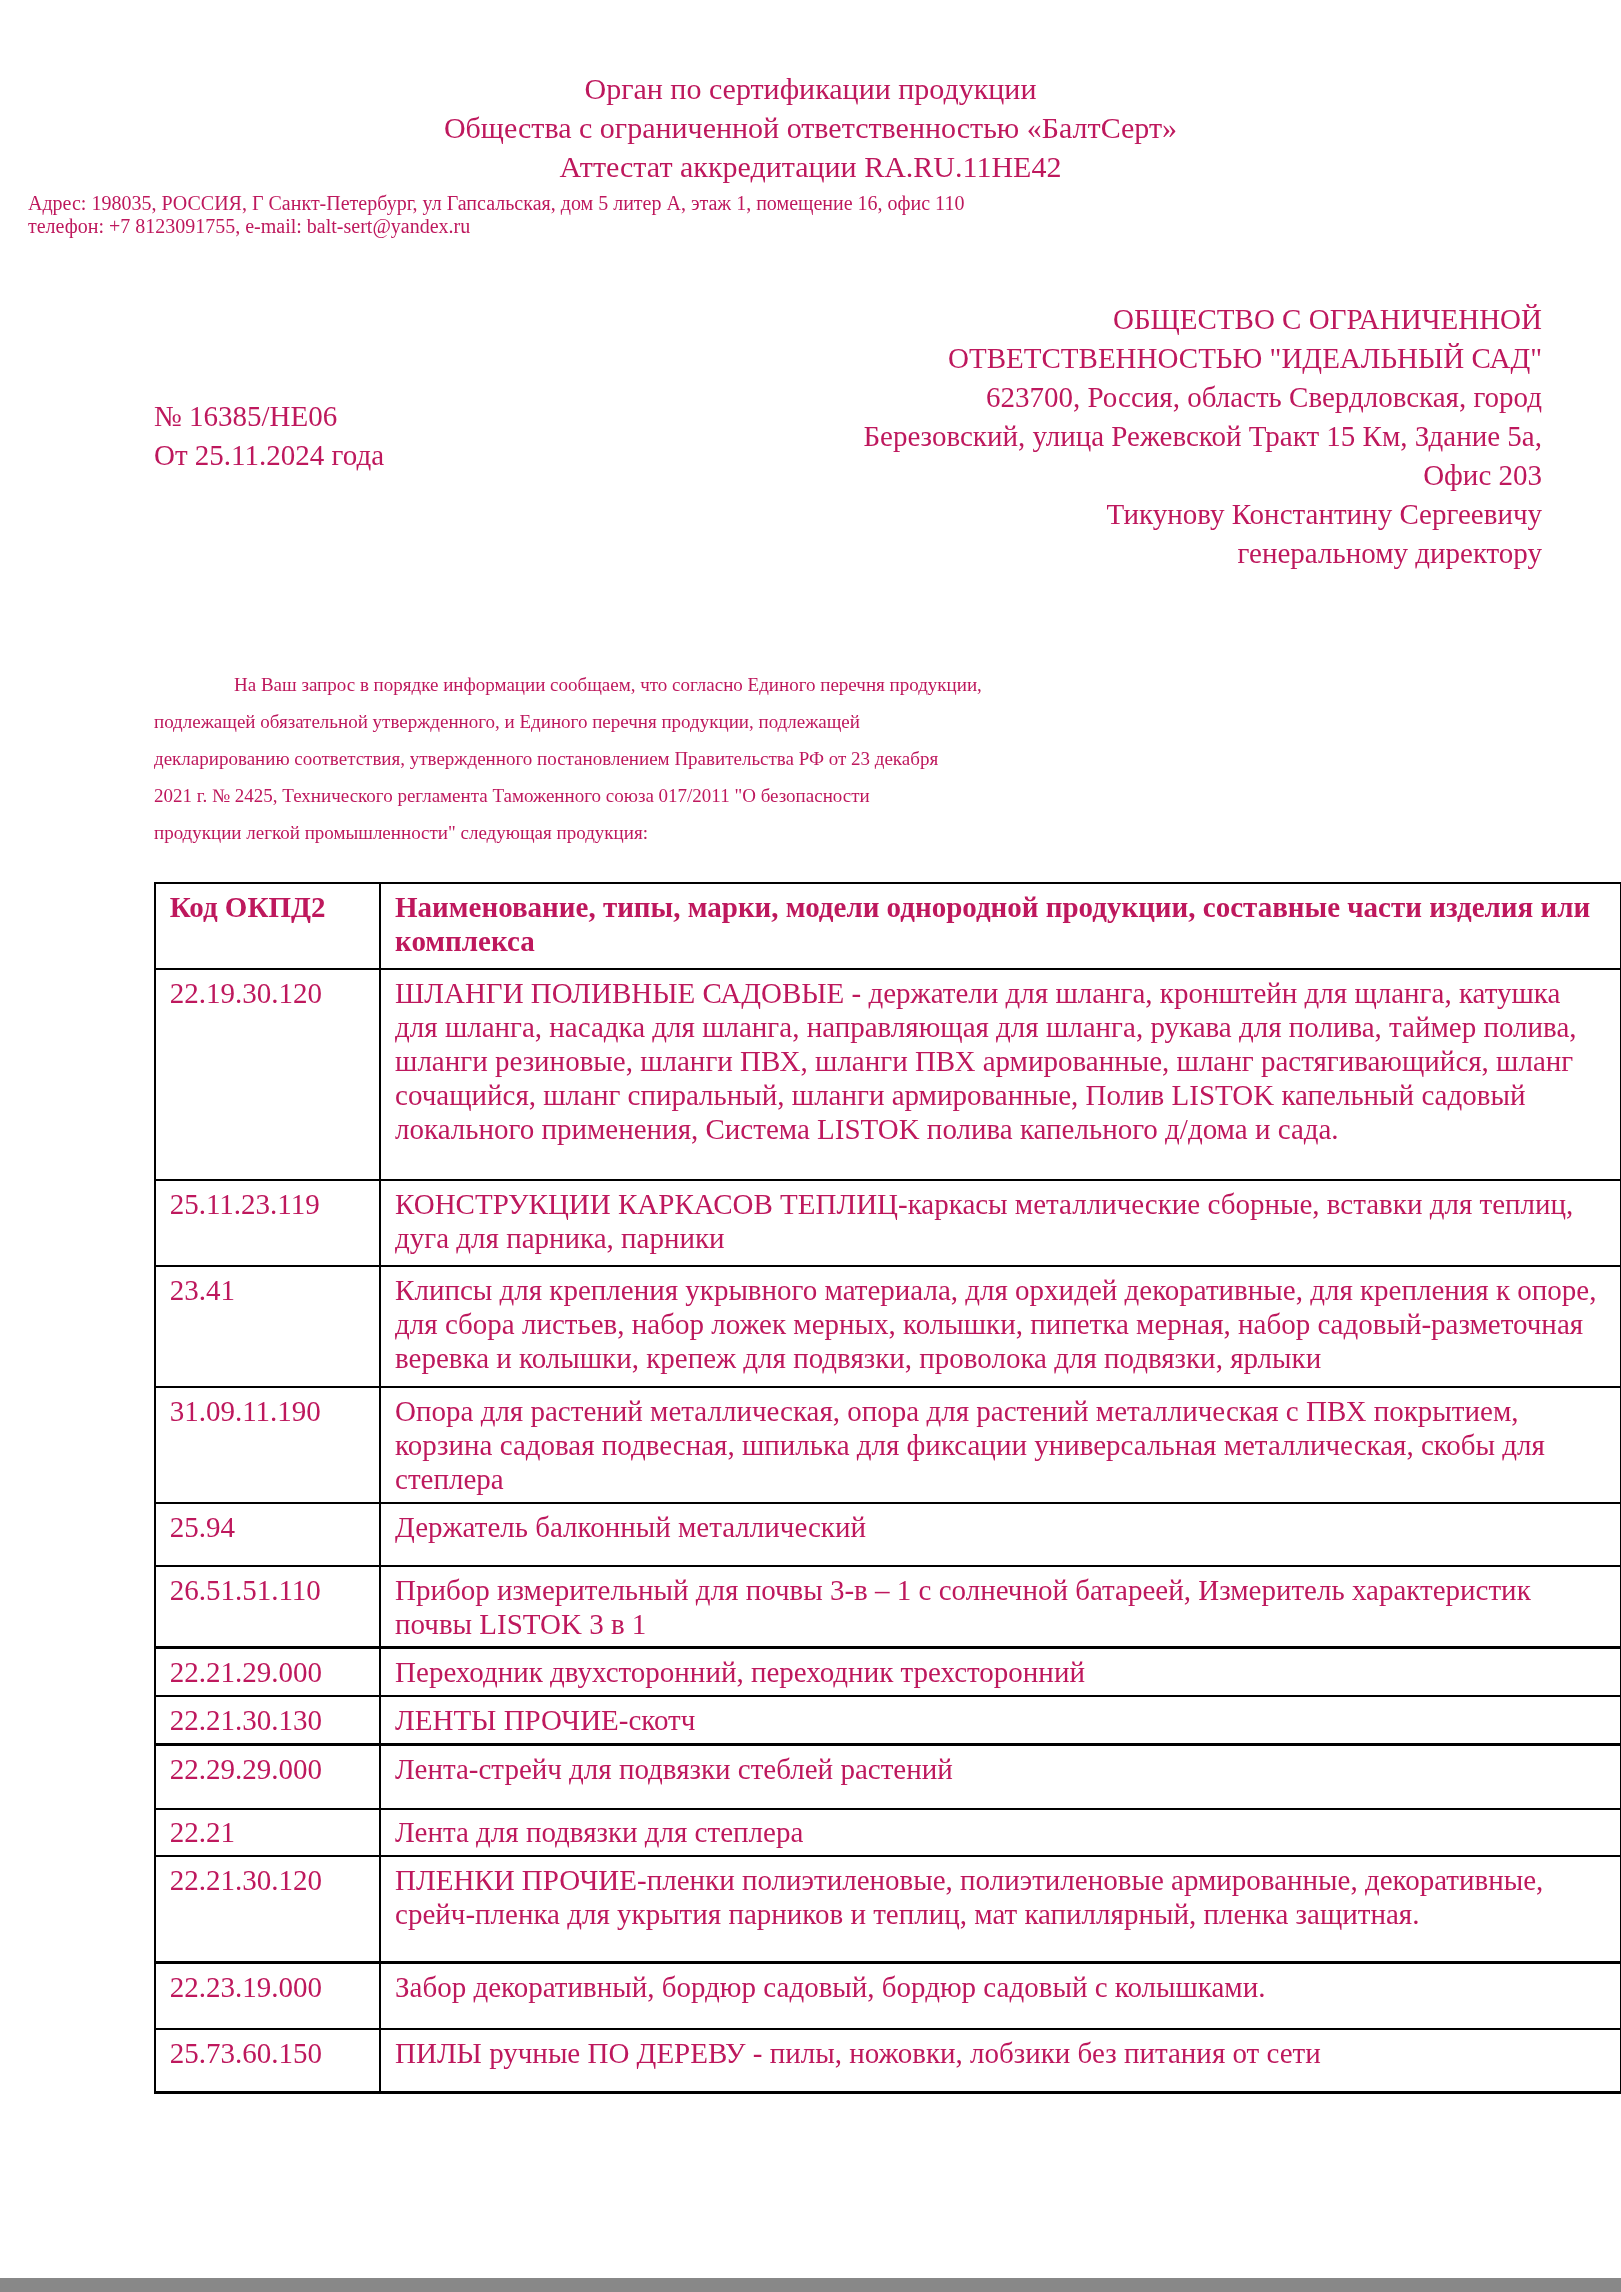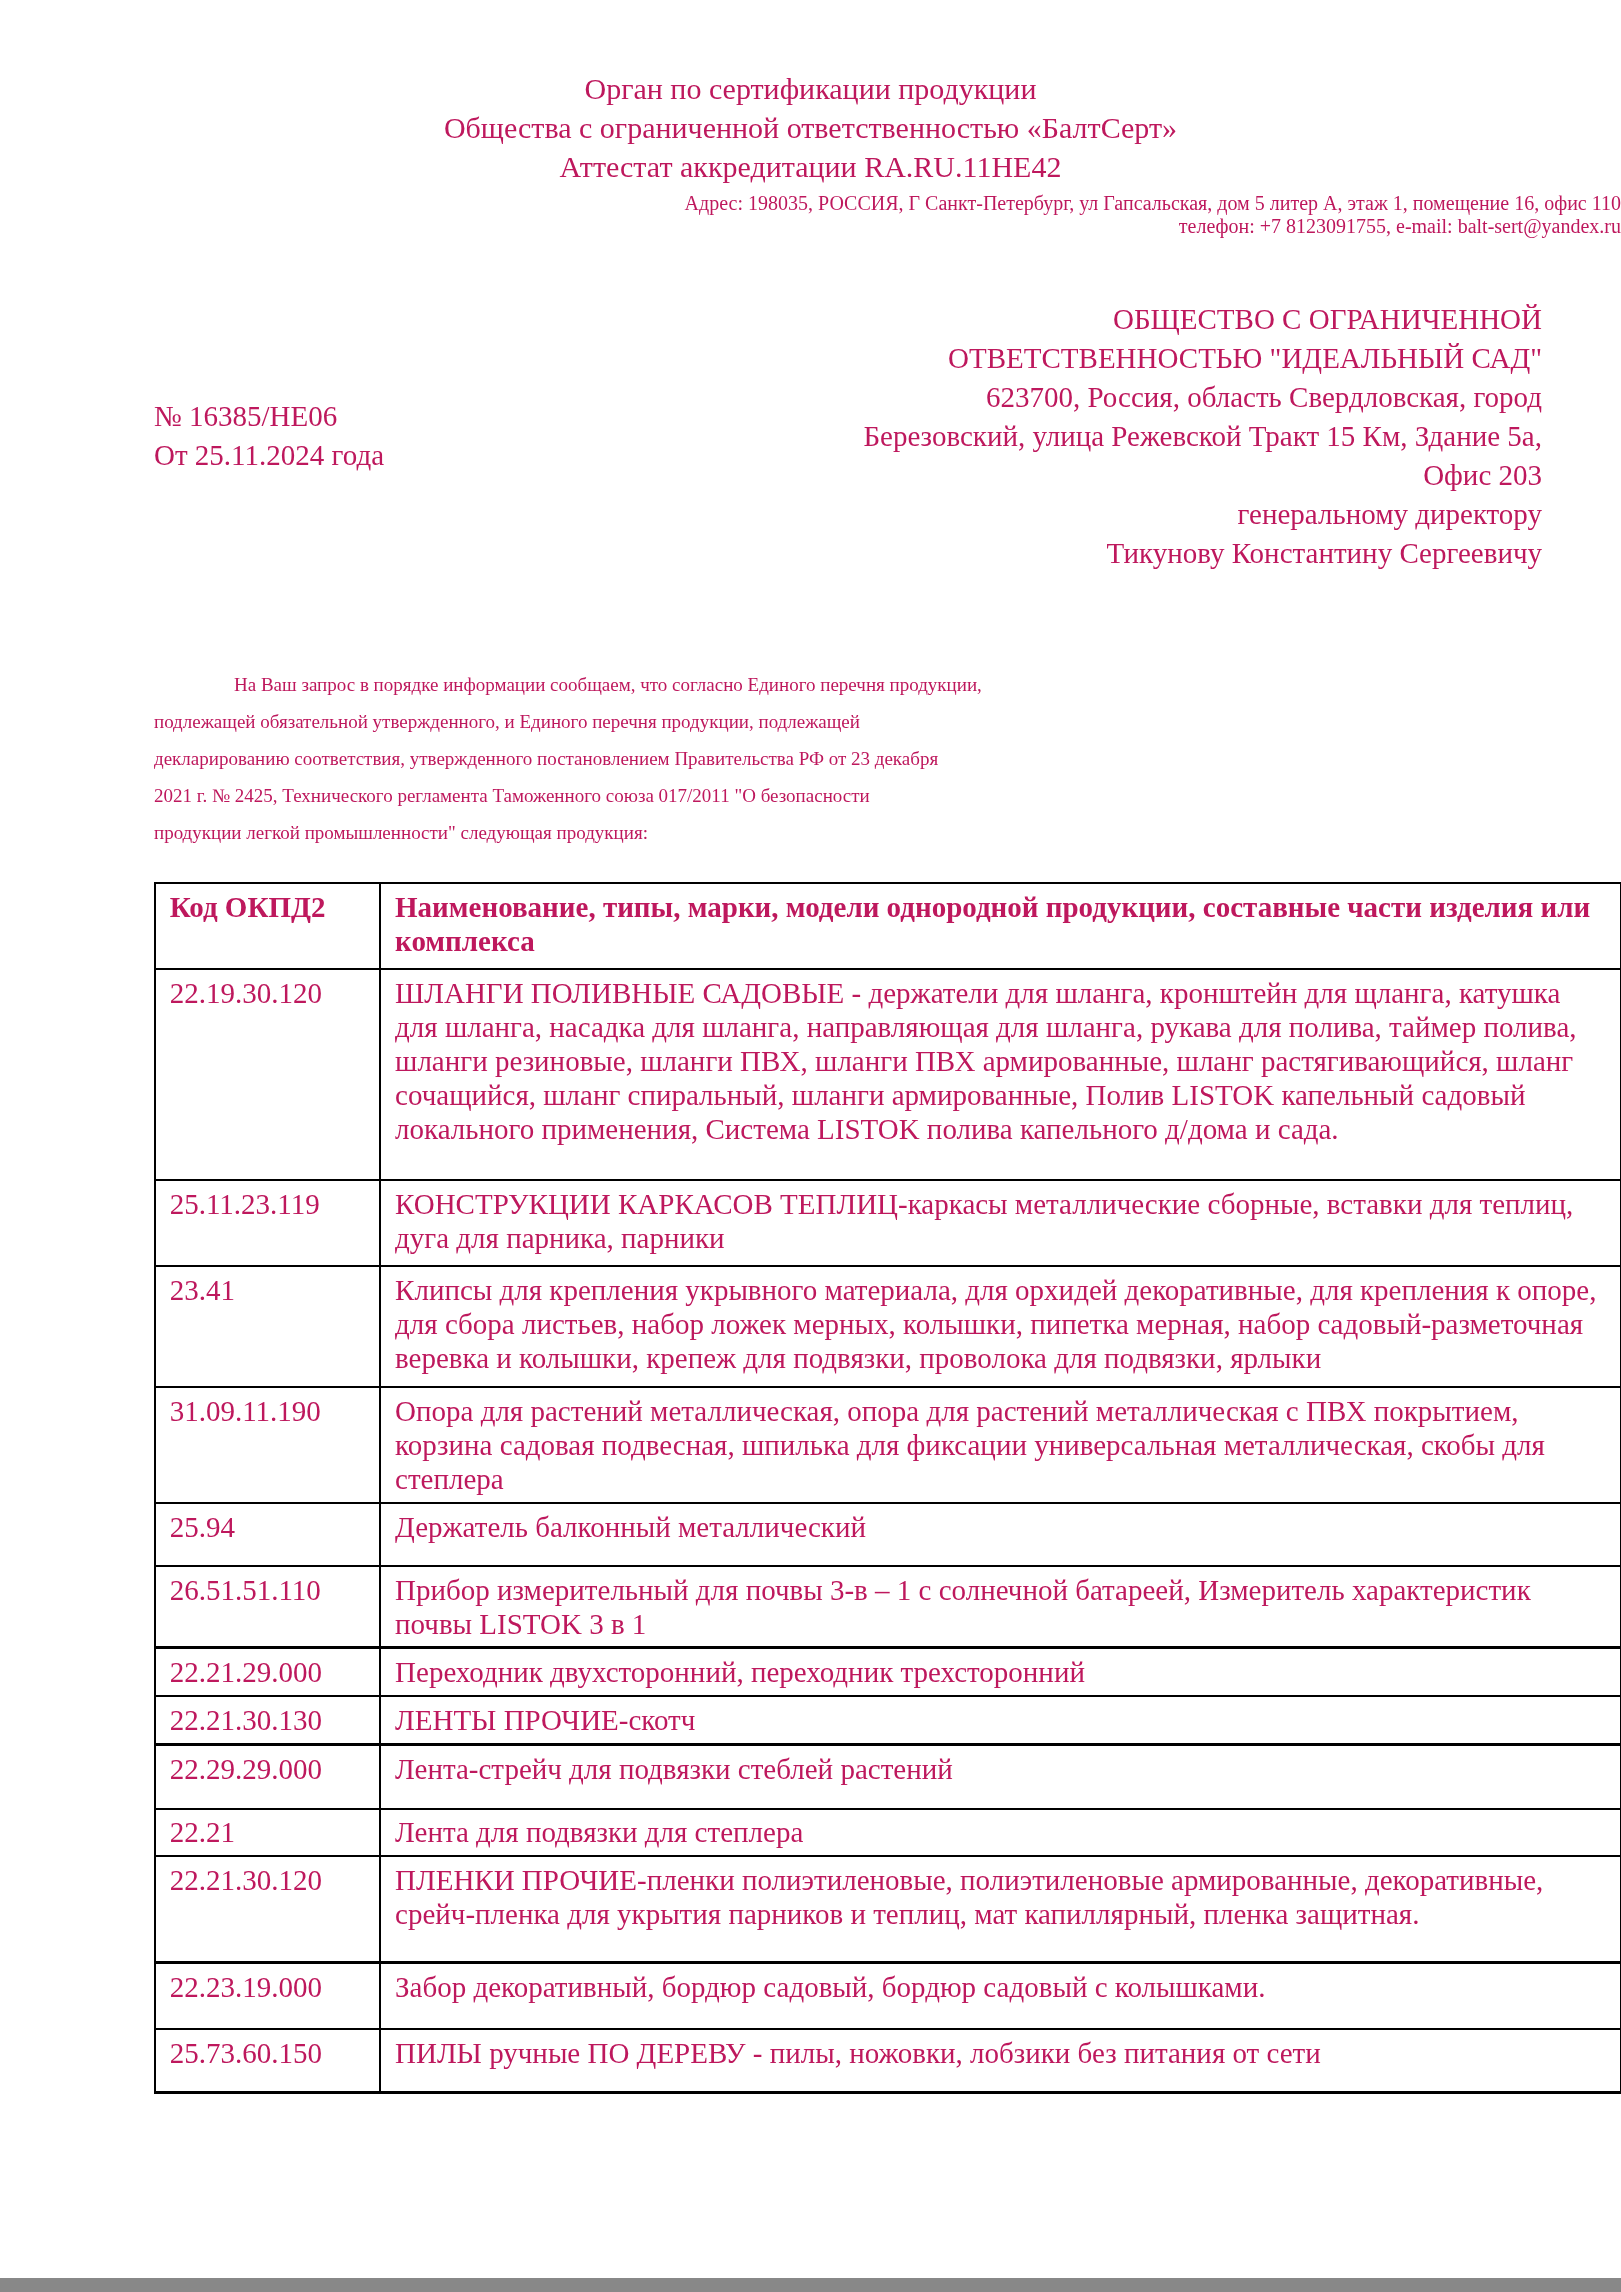--- a/index.html
+++ b/index.html
@@ -15,23 +15,24 @@
   }
   
   .letterhead {
     padding-top: 69px;
     text-align: center;
     font-size: 30px;
     line-height: 39px;
   }
   .letterhead-address {
     margin-top: 5.9px;
-    text-align: right;
+    text-align: left;
     font-size: 20px;
     line-height: 23.5px;
+    padding-left: 28px;
   }
   
   .ref-row {
     display: flex;
     justify-content: space-between;
     align-items: center;
     margin: 61px 79px 10px 154px;
     font-size: 29px;
     line-height: 39px;
   }
@@ -102,22 +103,22 @@
     <div class="ref-block">
       <div>№ 16385/HE06</div>
       <div>От 25.11.2024 года</div>
     </div>
     <div class="recipient-block">
       <div>ОБЩЕСТВО С ОГРАНИЧЕННОЙ</div>
       <div>ОТВЕТСТВЕННОСТЬЮ "ИДЕАЛЬНЫЙ САД"</div>
       <div>623700, Россия, область Свердловская, город</div>
       <div>Березовский, улица Режевской Тракт 15 Км, Здание 5а,</div>
       <div>Офис 203</div>
+      <div>Тикунову Константину Сергеевичу</div>
       <div>генеральному директору</div>
-      <div>Тикунову Константину Сергеевичу</div>
     </div>
   </div>
 
   <div class="body-paragraph">
     <div class="first-line">На Ваш запрос в порядке информации сообщаем, что согласно Единого перечня продукции,</div>
     <div>подлежащей обязательной утвержденного, и Единого перечня продукции, подлежащей</div>
     <div>декларированию соответствия, утвержденного постановлением Правительства РФ от 23 декабря</div>
     <div>2021 г. № 2425, Технического регламента Таможенного союза 017/2011 "О безопасности</div>
     <div>продукции легкой промышленности" следующая продукция:</div>
   </div>

